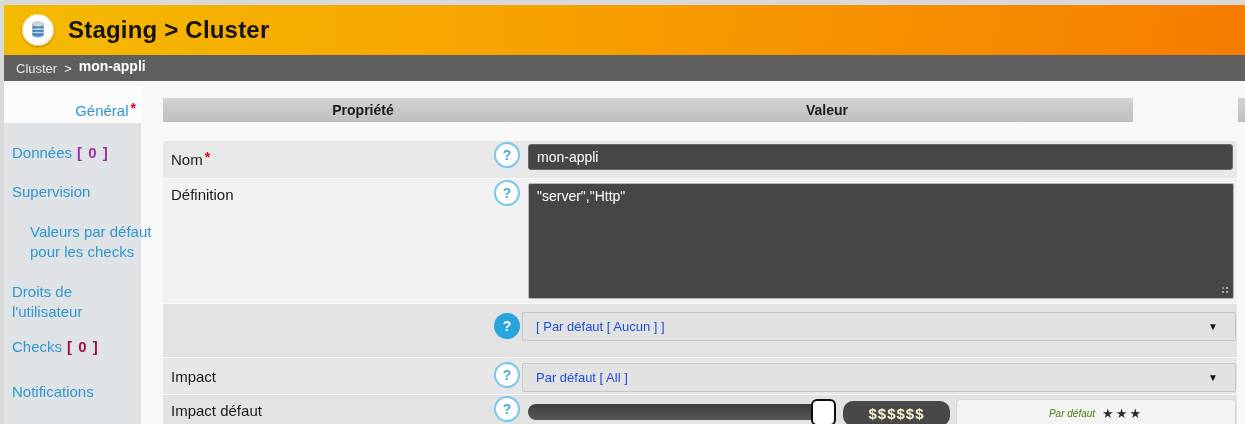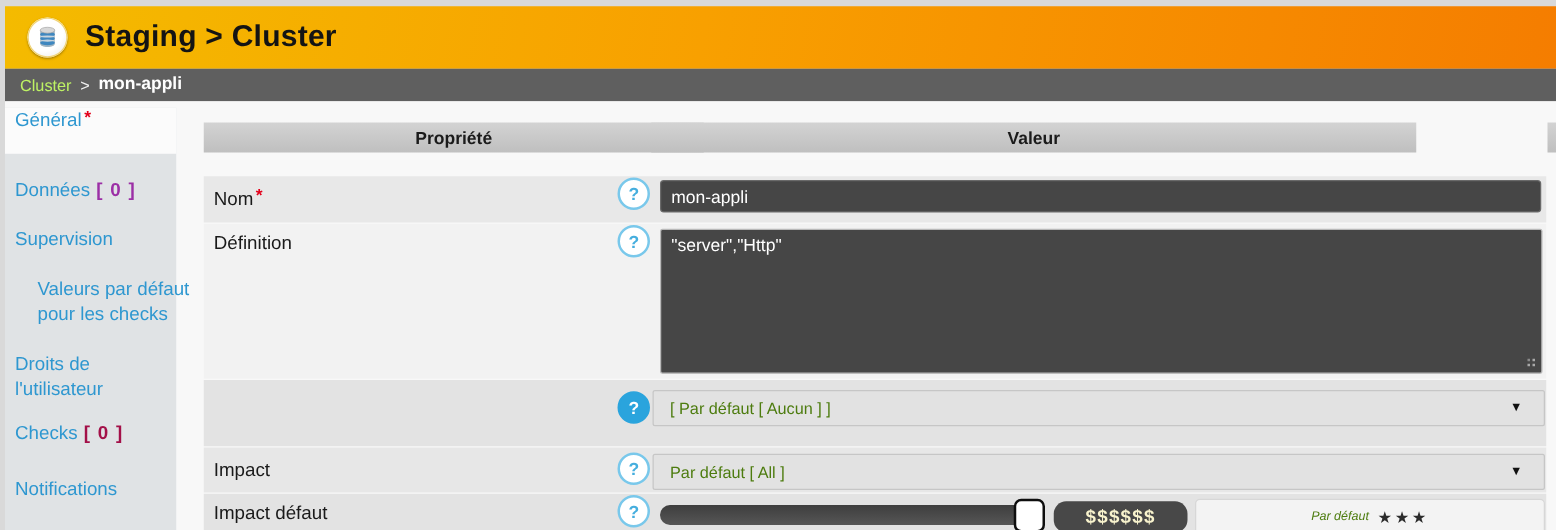--- a/index.html
+++ b/index.html
@@ -23,21 +23,21 @@
   }
   .app-title {
     margin-left:14px; font-size:24px; font-weight:600; color:#141414; letter-spacing:.2px;
   }
 
   
   #breadcrumb-bar {
     position:absolute; left:4px; top:55px; right:0; height:26px;
     background:#5f5f5f; color:#fff; display:flex; align-items:center; padding-left:12px;
   }
-  .crumb-root { font-size:13px; color:#bef264; }
+  .crumb-root { font-size:13px; color:#e5e5e5; }
   .crumb-sep  { font-size:13px; color:#f1f1f1; margin:0 7px; }
   .crumb-current { font-size:14px; font-weight:700; color:#fff; position:relative; top:-2px; }
 
   
   #content { position:absolute; left:4px; top:81px; right:0; bottom:0; background:#f8f8f8; }
 
   
   #sidebar { position:absolute; left:0; top:5px; width:137px; bottom:0; background:#e0e3e5; }
   .side-active-bg { position:absolute; left:0; top:0; width:137px; height:37px; background:#fbfbfb; }
   .side-item {
@@ -91,21 +91,21 @@
     padding:4px 8px; outline:none; resize:none; overflow:hidden;
   }
   .grip { position:absolute; width:2px; height:2px; background:#a9a9a9;
           box-shadow:-4px 0 0 #a9a9a9, 0 -4px 0 #a9a9a9, -4px -4px 0 #8b8b8b, 0 0 0 #a9a9a9; }
 
   .select-box {
     position:absolute; left:359px; width:714px; height:29px;
     background:#e2e2e2; border:1px solid #c6c6c6; border-radius:2px;
     display:flex; align-items:center; padding-left:13px; cursor:pointer;
   }
-  .select-text { color:#4d7c0f; font-size:13px; }
+  .select-text { color:#1d4ed8; font-size:13px; }
   .select-caret { position:absolute; right:17px; top:8px; font-size:10px; color:#111; }
 
   .slider-track {
     position:absolute; left:365px; top:9px; width:304px; height:16px;
     background:linear-gradient(#3e3e3e,#565656); border-radius:8px; cursor:pointer;
   }
   .slider-handle {
     position:absolute; left:648px; top:4px; width:25px; height:27px;
     background:#fff; border:2px solid #0e0e0e; border-radius:6px; cursor:grab;
   }
@@ -144,21 +144,21 @@
   <span class="crumb-root">Cluster</span>
   <span class="crumb-sep">&gt;</span>
   <span class="crumb-current">mon-appli</span>
 </div>
 
 <div id="content">
 
   <div id="sidebar">
     <div class="side-active-bg"></div>
 
-    <div class="side-item" style="top:0;">
+    <div class="side-item" style="top:15px;text-align:right;">
       <span>Général</span><span class="req-star">*</span>
     </div>
 
     <div class="side-item" style="top:57px;">
       <span>Données</span><span class="badge badge-purple">[ 0 ]</span>
     </div>
 
     <div class="side-item" style="top:96px;">
       <span>Supervision</span>
     </div>

